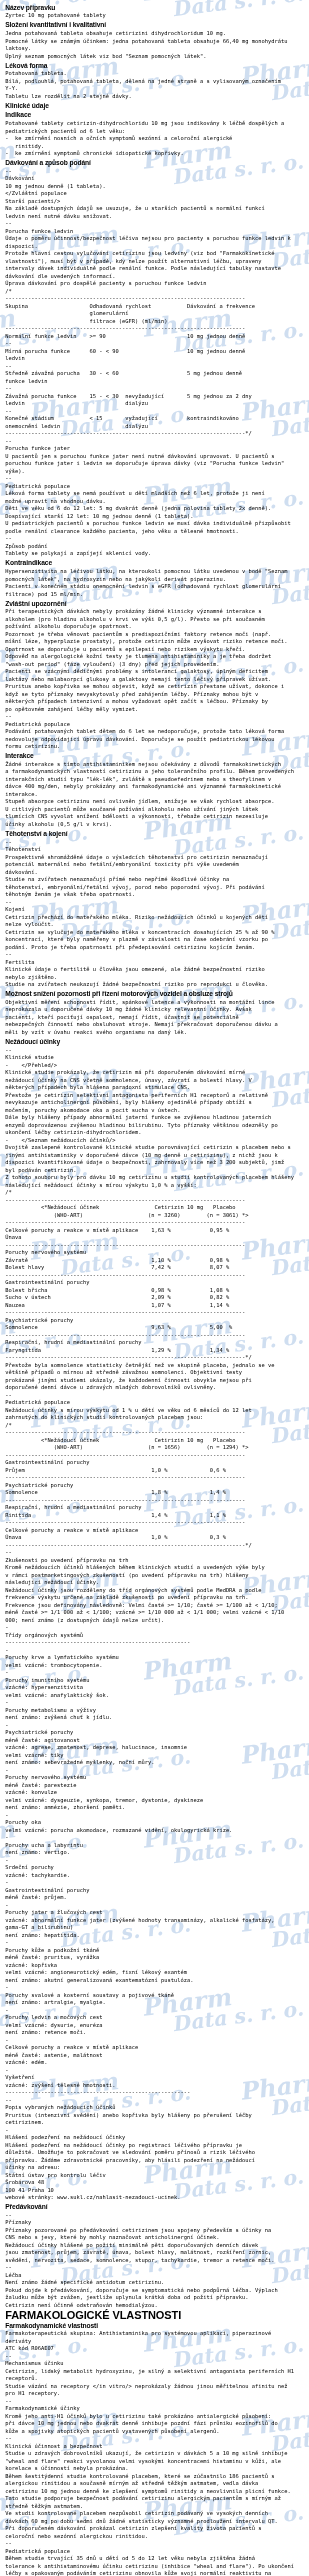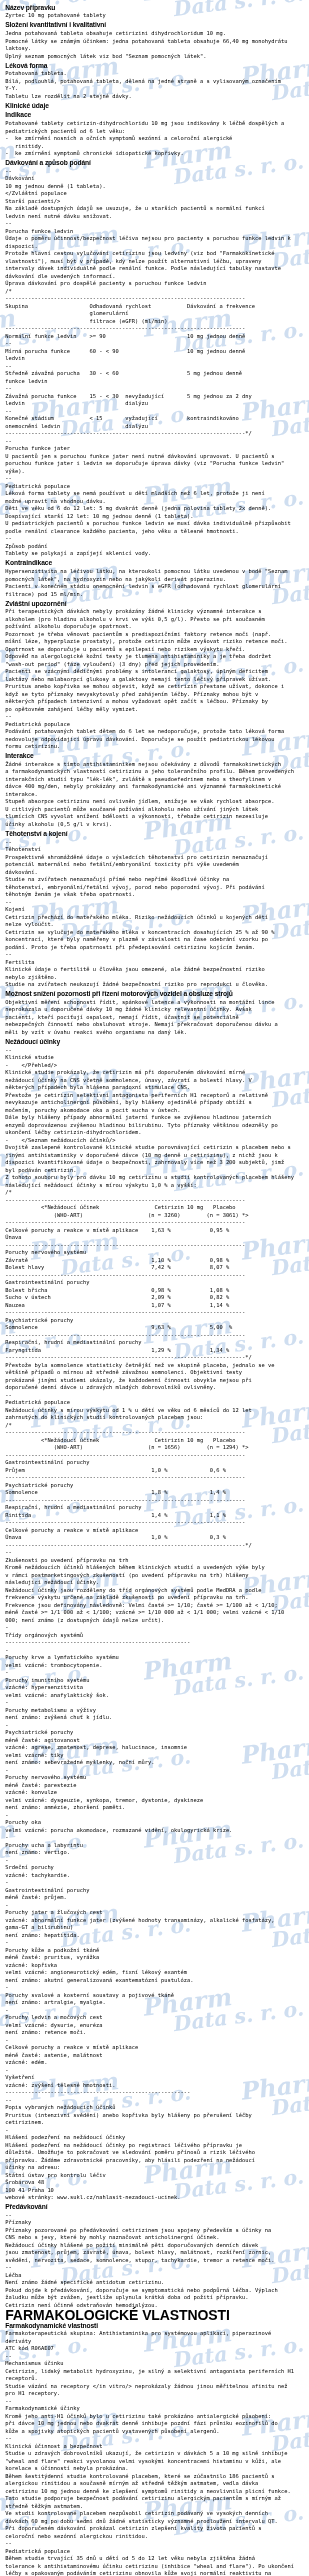--- a/index.html
+++ b/index.html
@@ -35,21 +35,21 @@
     padding: 2.1px 2.1px 0 5.2px;
     font-family: "DejaVu Sans Mono", "Liberation Mono", monospace;
     font-size: 5.4px;
     line-height: 7.5px;
     color: #000;
   }
   main .p { white-space: pre-wrap; word-break: break-word; max-width: 294px; }
   main .tbl { white-space: pre; }
   main .h1 {
     font-family: "Liberation Sans", sans-serif;
-    font-weight: bold; font-size: 14px; line-height: 9.3px;
+    font-weight: bold; font-size: 11px; line-height: 9.3px;
     letter-spacing: -0.1px; margin: 1.5px 0 1px;
   }
   main .h2 {
     font-family: "Liberation Sans", sans-serif;
     font-weight: bold; font-size: 6.7px; line-height: 8.2px;
     letter-spacing: -0.1px; margin: 1.5px 0 0.5px;
   }
 </style>
 </head>
 <body>

